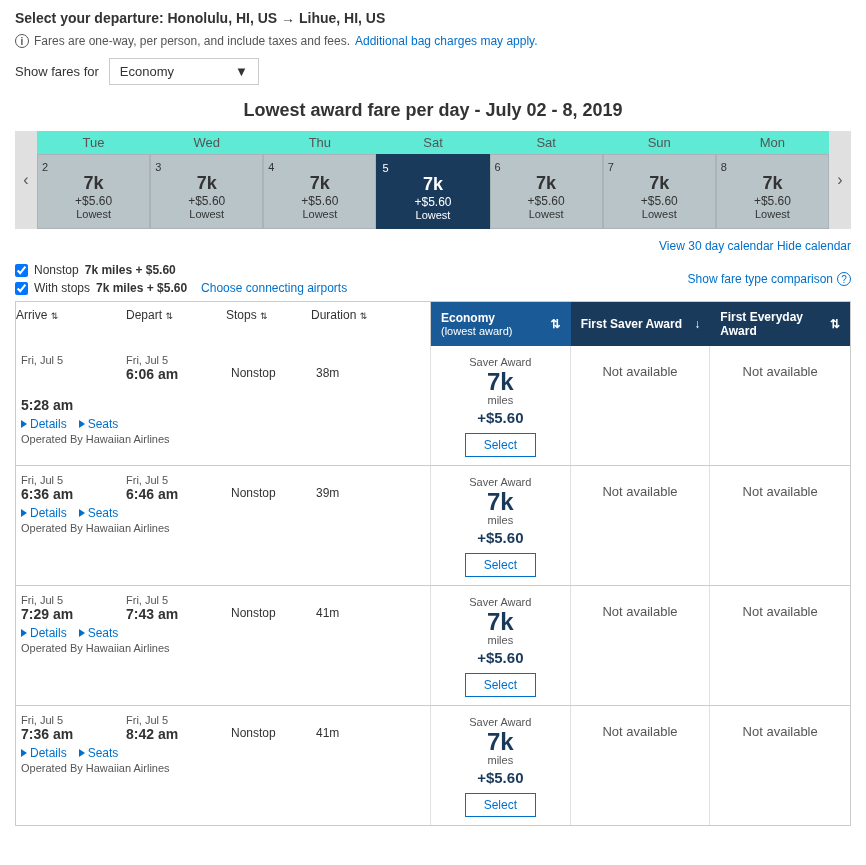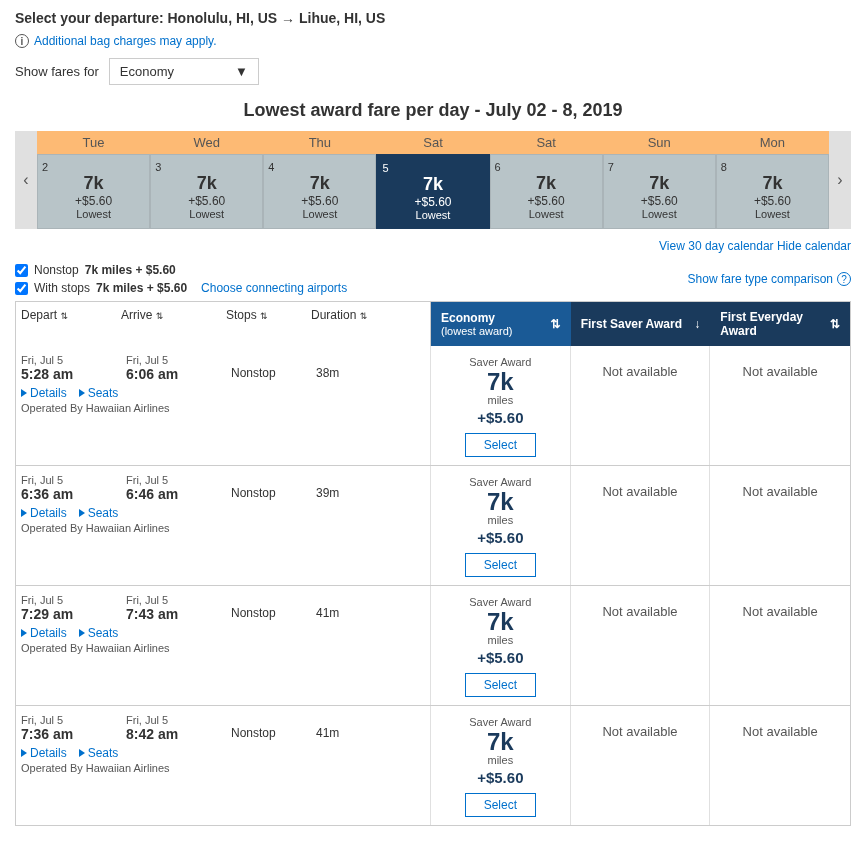--- a/index.html
+++ b/index.html
@@ -18,21 +18,21 @@
     .show-fares-label { font-size: 13px; }
     .fare-select { border: 1px solid #ccc; padding: 5px 10px; font-size: 13px; min-width: 150px; background: #fff; cursor: pointer; display: flex; align-items: center; justify-content: space-between; }
     
     .calendar-title { text-align: center; font-size: 18px; font-weight: bold; margin-bottom: 10px; }
     
     .calendar-section { display: flex; align-items: stretch; margin-bottom: 10px; }
     .calendar-nav { width: 22px; background: #e0e0e0; display: flex; align-items: center; justify-content: center; cursor: pointer; font-size: 16px; color: #555; flex-shrink: 0; }
     
     .calendar-days { flex: 1; display: grid; grid-template-columns: repeat(7, 1fr); }
     
-    .day-header { text-align: center; font-size: 13px; color: #555; padding: 4px 0; background: #fdba74; }
+    .day-header { text-align: center; font-size: 13px; color: #555; padding: 4px 0; background: #5eead4; }
     
     .day-cell { text-align: center; padding: 6px 4px; background: #b8c4c8; color: #333; cursor: pointer; border: 1px solid #aab4b8; }
     .day-cell.selected { background: #1a3a5c; color: #fff; border: 2px solid #1a3a5c; }
     .day-cell .day-num { font-size: 11px; text-align: left; }
     .day-cell .miles { font-size: 18px; font-weight: bold; }
     .day-cell .price { font-size: 12px; }
     .day-cell .lowest { font-size: 11px; }
     
     .calendar-links { text-align: right; font-size: 12px; margin-bottom: 10px; }
     .calendar-links a { color: #0070cc; text-decoration: none; }
@@ -57,20 +57,21 @@
 
 <div class="page-container">
 
   <div class="departure-header">
     <span>Select your departure:</span>
     <span>Honolulu, HI, US → Lihue, HI, US</span>
   </div>
 
   <div class="fare-notice">
     <span class="info-circle">i</span>
+    <span>Fares are one-way, per person, and include taxes and fees.</span>
     <a href="#">Additional bag charges may apply.</a>
   </div>
 
   <div class="show-fares-row">
     <span class="show-fares-label">Show fares for</span>
     <div class="fare-select">
       <span>Economy</span>
       <span>▼</span>
     </div>
   </div>
@@ -155,25 +156,25 @@
       </div>
     </div>
     <div class="fare-comparison-link">
       <span>Show fare type comparison</span>
       <span class="question-circle">?</span>
     </div>
   </div>
 
   <div style="display: grid; grid-template-columns: 415px 1fr 1fr 1fr; border: 1px solid #ccc; border-bottom: none;">
     <div style="display: grid; grid-template-columns: 105px 105px 85px 100px; border-right: 1px solid #ccc; padding: 6px 0;">
+      <div style="font-size: 12px; cursor: pointer;">
+        <span>Arrive</span> <span style="font-size:9px;">⇅</span>
+      </div>
       <div style="font-size: 12px; padding-left: 5px; cursor: pointer;">
         <span>Depart</span> <span style="font-size:9px;">⇅</span>
-      </div>
-      <div style="font-size: 12px; cursor: pointer;">
-        <span>Arrive</span> <span style="font-size:9px;">⇅</span>
       </div>
       <div style="font-size: 12px; cursor: pointer;">
         <span>Stops</span> <span style="font-size:9px;">⇅</span>
       </div>
       <div style="font-size: 12px; cursor: pointer;">
         <span>Duration</span> <span style="font-size:9px;">⇅</span>
       </div>
     </div>
     <div class="fare-col-header economy">
       <div>
@@ -191,21 +192,21 @@
       <span>⇅</span>
     </div>
   </div>
 
   <div id="flights-container">
       <div style="border-right: 1px solid rgb(204, 204, 204); border-bottom: 1px solid rgb(204, 204, 204); border-left: 1px solid rgb(204, 204, 204); border-image: initial; border-top: none; display: grid; grid-template-columns: 415px 1fr 1fr 1fr;">
         <div style="padding: 8px 5px; border-right: 1px solid rgb(224, 224, 224);">
     <div style="display: grid; grid-template-columns: 105px 105px 85px 100px; align-items: start;">
       <div>
         <div style="font-size:11px; color:#555;">Fri, Jul 5</div>
-        <div style="font-size:14px; font-weight:bold;">5:28 am</div>
+        <div style="font-size:14px; font-weight:bold;margin-top:31px;">5:28 am</div>
       </div>
       <div>
         <div style="font-size:11px; color:#555;">Fri, Jul 5</div>
         <div style="font-size:14px; font-weight:bold;">6:06 am</div>
       </div>
       <div style="font-size:12px; padding-top:12px;">Nonstop</div>
       <div style="font-size:12px; padding-top:12px;">38m</div>
     </div>
     <div style="display:flex; gap:12px; padding: 4px 0 2px 0;">
       <span style="font-size:12px; color:#0070cc; cursor:pointer; display:flex; align-items:center; gap:3px;">

